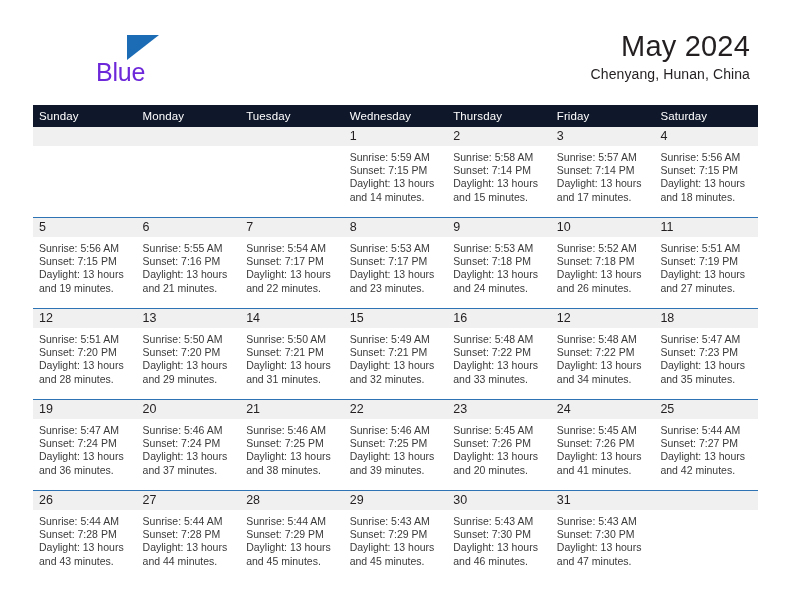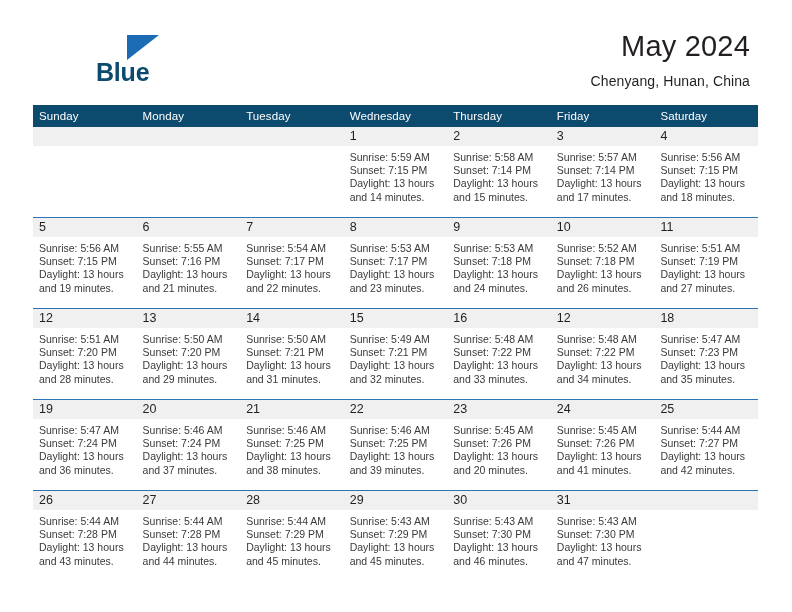--- a/index.html
+++ b/index.html
@@ -54,58 +54,56 @@
     height: 0;
     border-left: 32px solid #1b6cb5;
     border-bottom: 25px solid transparent;
   }
   .brand-line2 {
     position: absolute;
     left: 63px;
     top: 27px;
     font-size: 25px;
     line-height: 27px;
-    color: #0c4a6e;
+    color: #6d28d9;
     letter-spacing: -0.2px;
-    font-weight: bold;
   }
 
   .title-block {
     position: absolute;
     right: 8px;
     top: 0;
     text-align: right;
   }
   .cal-title {
     font-size: 29px;
     line-height: 36px;
     color: #231f20;
     font-weight: normal;
     letter-spacing: 0.2px;
   }
   .cal-subtitle {
     font-size: 14px;
     line-height: 20px;
     color: #231f20;
-    margin-top: 7px;
     letter-spacing: 0.1px;
   }
 
   
   .calendar {
     position: absolute;
     left: 33px;
     top: 105px;
     width: 725px;
     border-collapse: collapse;
     table-layout: fixed;
   }
 
   .calendar th {
-    background: #0c4a6e;
+    background: #0f172a;
     color: #ffffff;
     font-size: 11.5px;
     font-weight: normal;
     text-align: left;
     padding: 5px 0 5px 6px;
     height: 11px;
     letter-spacing: 0.1px;
   }
 
   .calendar td {

